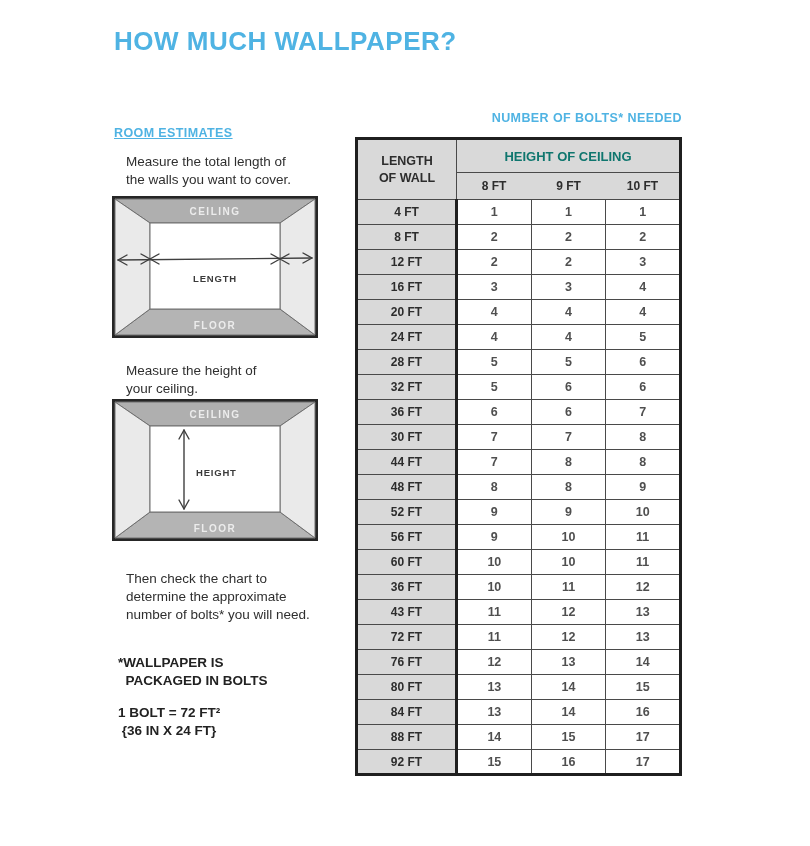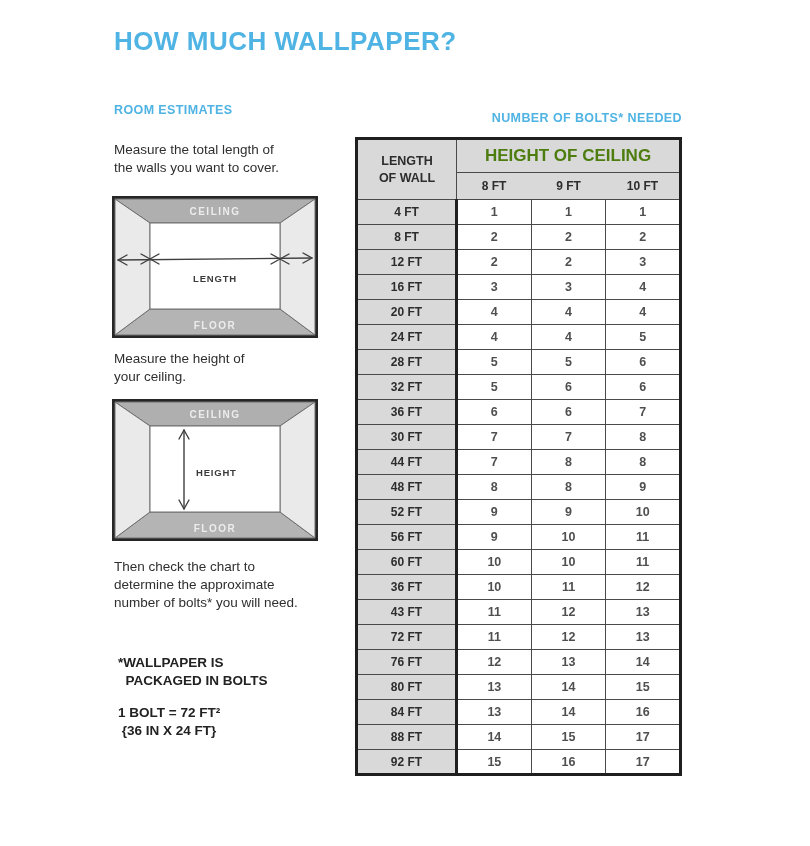--- a/index.html
+++ b/index.html
@@ -11,26 +11,27 @@
     font-family: "Liberation Sans", sans-serif;
     color: #2d2d2d;
     overflow: hidden;
   }
   .page-title {
     position: absolute; left: 114px; top: 26px; margin: 0;
     font-size: 26px; font-weight: bold; letter-spacing: 0.5px;
     color: var(--accent, #4FB3E3);
   }
   .section-heading {
-    position: absolute; left: 114px; top: 103px;
+    position: absolute; left: 114px; top: 126px;
     font-size: 12.5px; font-weight: bold; letter-spacing: 0.4px;
     color: var(--accent, #4FB3E3);
+    text-decoration: underline;
   }
   .step {
-    position: absolute; left: 114px; width: 225px; margin: 0;
+    position: absolute; left: 114px; width: 225px; margin: 12px;
     font-size: 13.5px; line-height: 1.32; color: #2f2f2f;
     white-space: pre-line;
   }
   .step1 { top: 141px; }
   .step2 { top: 350px; }
   .step3 { top: 558px; }
   .diagram { position: absolute; left: 112px; }
   .diagram1 { top: 196px; }
   .diagram2 { top: 399px; }
   .footnote {
@@ -54,21 +55,21 @@
   }
   table.bolts th, table.bolts td {
     border: 1px solid var(--line, #4a4a4a);
     text-align: center; padding: 0;
   }
   th.corner {
     width: 100px; background: var(--cellgray, #D9D9D9);
     border-right: 3px solid var(--frame, #1f1f1f);
     font-size: 12.5px; line-height: 1.3; white-space: pre-line; color: #2d2d2d;
   }
-  th.group { height: 34px; font-size: 17px; background: var(--cellgray, #D9D9D9); color: #4d7c0f; }
+  th.group { height: 34px; font-size: 13px; background: var(--cellgray, #D9D9D9); color: #0f766e; }
   tr.subhead th {
     height: 27px; font-size: 12px; background: var(--cellgray, #D9D9D9);
     border-left: none; border-right: none; color: #2d2d2d;
   }
   table.bolts tbody th {
     background: var(--cellgray, #D9D9D9);
     border-right: 3px solid var(--frame, #1f1f1f);
     font-size: 12px; height: 25px; color: #2d2d2d;
   }
   table.bolts tbody td { font-size: 12.5px; color: #4f4f4f; background: #fff; }

